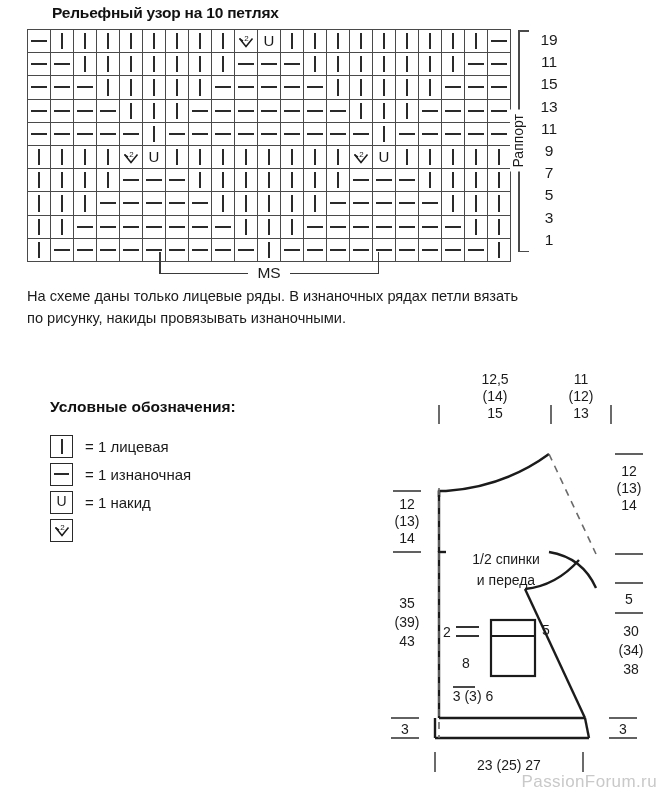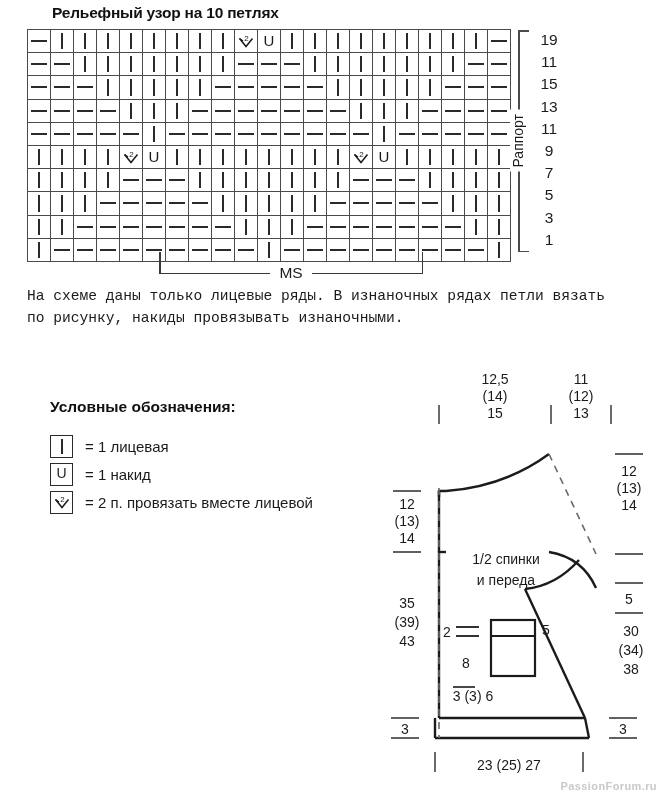--- a/index.html
+++ b/index.html
@@ -140,21 +140,21 @@
     text-align: center;
     width: 26px;
     color: #1b1b1b;
   }
 
   
   #ms-bracket {
     position: absolute;
     left: 159px;
     top: 252px;
-    width: 264px;
+    width: 220px;
     height: 24px;
   }
   #ms-bracket .h-line {
     position: absolute;
     left: 0;
     right: 0;
     bottom: 2px;
     height: 1.5px;
     background: #3a3a3a;
   }
@@ -184,21 +184,21 @@
   
   #notes {
     position: absolute;
     left: 27px;
     top: 286px;
     width: 618px;
     font-size: 14.6px;
     line-height: 21.5px;
     color: #1b1b1b;
   }
-  #notes p { margin: 0; font-family: Liberation Mono, monospace; }
+  #notes p { margin: 0; }
 
   
   #legend {
     position: absolute;
     left: 50px;
     top: 398px;
     width: 330px;
   }
   #legend-title {
     font-size: 15.5px;
@@ -241,24 +241,23 @@
     font-family: "Liberation Sans", sans-serif;
     font-size: 14px;
     fill: #1b1b1b;
   }
 
   
   #watermark {
     position: absolute;
     right: 12px;
     bottom: 8px;
-    font-size: 11px;
+    font-size: 17px;
     color: #c9c9c9;
     letter-spacing: 0.4px;
-    font-weight: bold;
   }
 </style>
 </head>
 <body>
 
 <div id="chart-title">Рельефный узор на 10 петлях</div>
 
 <div id="chart-area">
   <table class="grid">
     <tbody id="grid-body">
@@ -549,34 +548,37 @@
   <p>На схеме даны только лицевые ряды. В изнаночных рядах петли вязать</p>
   <p>по рисунку, накиды провязывать изнаночными.</p>
 </div>
 
 <div id="legend">
   <div id="legend-title">Условные обозначения:</div>
   <div id="legend-items">
       <div class="legend-row">
         <div class="legend-box sym-knit"></div>
         <div class="legend-text">= 1 лицевая</div>
+      </div>
+      <div class="legend-row">
+        <div class="legend-box sym-purl"></div>
+        <div class="legend-text">= 1 изнаночная</div>
       </div>
       <div class="legend-row">
         <div class="legend-box sym-yo">U</div>
         <div class="legend-text">= 1 накид</div>
       </div>
       <div class="legend-row">
         <div class="legend-box sym-dec">
           <svg width="20" height="20" viewBox="0 0 20 20">
             <text x="10.5" y="8.5" font-size="8" font-family="Liberation Sans, sans-serif" text-anchor="middle" fill="#1b1b1b">2</text>
             <path d="M3.5 6.5 L10 14.5 L16.5 6.5" fill="none" stroke="#1b1b1b" stroke-width="1.5"></path>
             <path d="M3.5 6.5 L7 9" fill="none" stroke="#1b1b1b" stroke-width="1.3"></path>
           </svg>
         </div>
-        <div class="legend-text">= 2 п. провязать вместе лицевой</div>
       </div>
     </div>
 </div>
 
 <div id="schematic">
   <svg width="284" height="420" viewBox="0 0 284 420" xmlns="http://www.w3.org/2000/svg">
 
     <g stroke="#3a3a3a" stroke-width="1.5">
       <line x1="56" y1="35" x2="56" y2="54"></line>
       <line x1="168" y1="35" x2="168" y2="54"></line>

